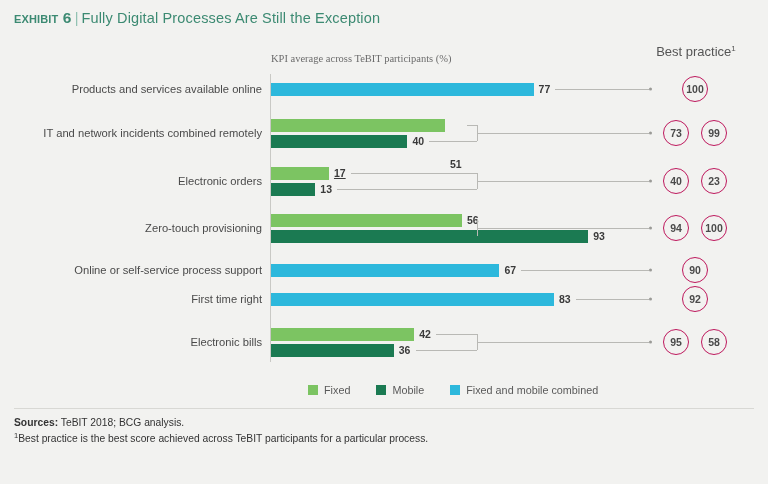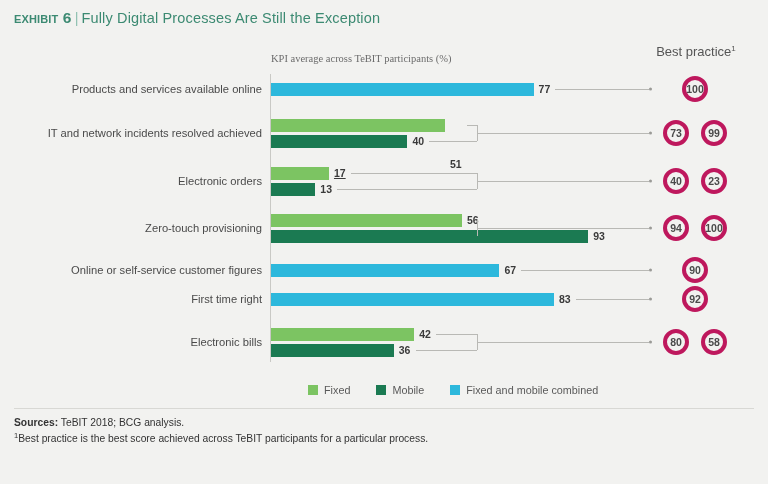--- a/index.html
+++ b/index.html
@@ -123,21 +123,21 @@
     border-radius: 50%;
     background: #9a9a96;
     transform: translateY(-50%);
   }
 
   
   .bp-circle {
     position: absolute;
     width: 26px;
     height: 26px;
-    border: 4px solid #be185d;
+    border: 1px solid #be185d;
     border-radius: 50%;
     box-sizing: border-box;
     display: flex;
     align-items: center;
     justify-content: center;
     font-size: 10.5px;
     font-weight: bold;
     color: #4a4a4a;
     background: transparent;
     transform: translateY(-50%);
@@ -206,21 +206,21 @@
   <div id="rows-container">
       <div class="cat-label-wrap" style="top: 19px;">
         <div class="cat-label">Products and services available online</div>
       </div>
       <div class="bar" style="width: 262.57px; top: 12.5px; background: rgb(45, 184, 220);"></div>
       <div class="bar-value" style="left: 538.57px; top: 19px;">77</div>
       <div class="conn conn-h" style="left: 555.37px; top: 19px; width: 93.63px;"></div>
       <div class="conn-dot" style="left: 649px; top: 19px;"></div>
       <div class="bp-circle" style="left: 682px; top: 19px;">100</div>
       <div class="cat-label-wrap" style="top: 63px;">
-        <div class="cat-label">IT and network incidents resolved achieved</div>
+        <div class="cat-label">IT and network incidents combined remotely</div>
       </div>
       <div class="bar" style="width: 173.91px; top: 48.5px; background: rgb(124, 196, 98);"></div>
       <div class="bar-value" style="left: 449.91px; top: 55px; margin-top: 39px;">51</div>
       <div class="bar" style="width: 136.4px; top: 64.5px; background: rgb(27, 122, 82);"></div>
       <div class="bar-value" style="left: 412.4px; top: 71px;">40</div>
       <div class="conn conn-h" style="left: 466.71px; top: 55px; width: 10.29px;"></div>
       <div class="conn conn-h" style="left: 429.2px; top: 71px; width: 47.8px;"></div>
       <div class="conn conn-v" style="left: 477px; top: 55px; height: 16px;"></div>
       <div class="conn conn-h" style="left: 477px; top: 63px; width: 172px;"></div>
       <div class="conn-dot" style="left: 649px; top: 63px;"></div>
@@ -248,21 +248,21 @@
       <div class="bar" style="width: 317.13px; top: 159.5px; background: rgb(27, 122, 82);"></div>
       <div class="bar-value" style="left: 593.13px; top: 166px;">93</div>
       <div class="conn conn-h" style="left: 483.76px; top: 150px; width: 0px;"></div>
       <div class="conn conn-h" style="left: 609.93px; top: 166px; width: 0px;"></div>
       <div class="conn conn-v" style="left: 477px; top: 150px; height: 16px;"></div>
       <div class="conn conn-h" style="left: 477px; top: 158px; width: 172px;"></div>
       <div class="conn-dot" style="left: 649px; top: 158px;"></div>
       <div class="bp-circle" style="left: 663px; top: 158px;">94</div>
       <div class="bp-circle" style="left: 701px; top: 158px;">100</div>
       <div class="cat-label-wrap" style="top: 200px;">
-        <div class="cat-label">Online or self-service customer figures</div>
+        <div class="cat-label">Online or self-service process support</div>
       </div>
       <div class="bar" style="width: 228.47px; top: 193.5px; background: rgb(45, 184, 220);"></div>
       <div class="bar-value" style="left: 504.47px; top: 200px;">67</div>
       <div class="conn conn-h" style="left: 521.27px; top: 200px; width: 127.73px;"></div>
       <div class="conn-dot" style="left: 649px; top: 200px;"></div>
       <div class="bp-circle" style="left: 682px; top: 200px;">90</div>
       <div class="cat-label-wrap" style="top: 229px;">
         <div class="cat-label">First time right</div>
       </div>
       <div class="bar" style="width: 283.03px; top: 222.5px; background: rgb(45, 184, 220);"></div>
@@ -275,21 +275,21 @@
       </div>
       <div class="bar" style="width: 143.22px; top: 257.5px; background: rgb(124, 196, 98);"></div>
       <div class="bar-value" style="left: 419.22px; top: 264px;">42</div>
       <div class="bar" style="width: 122.76px; top: 273.5px; background: rgb(27, 122, 82);"></div>
       <div class="bar-value" style="left: 398.76px; top: 280px;">36</div>
       <div class="conn conn-h" style="left: 436.02px; top: 264px; width: 40.98px;"></div>
       <div class="conn conn-h" style="left: 415.56px; top: 280px; width: 61.44px;"></div>
       <div class="conn conn-v" style="left: 477px; top: 264px; height: 16px;"></div>
       <div class="conn conn-h" style="left: 477px; top: 272px; width: 172px;"></div>
       <div class="conn-dot" style="left: 649px; top: 272px;"></div>
-      <div class="bp-circle" style="left: 663px; top: 272px;">80</div>
+      <div class="bp-circle" style="left: 663px; top: 272px;">95</div>
       <div class="bp-circle" style="left: 701px; top: 272px;">58</div>
     </div>
 </div>
 
 <div class="legend" id="legend">
     <div class="legend-item">
       <span class="legend-swatch" style="background: rgb(124, 196, 98);"></span>
       <span>Fixed</span>
     </div>
     <div class="legend-item">

